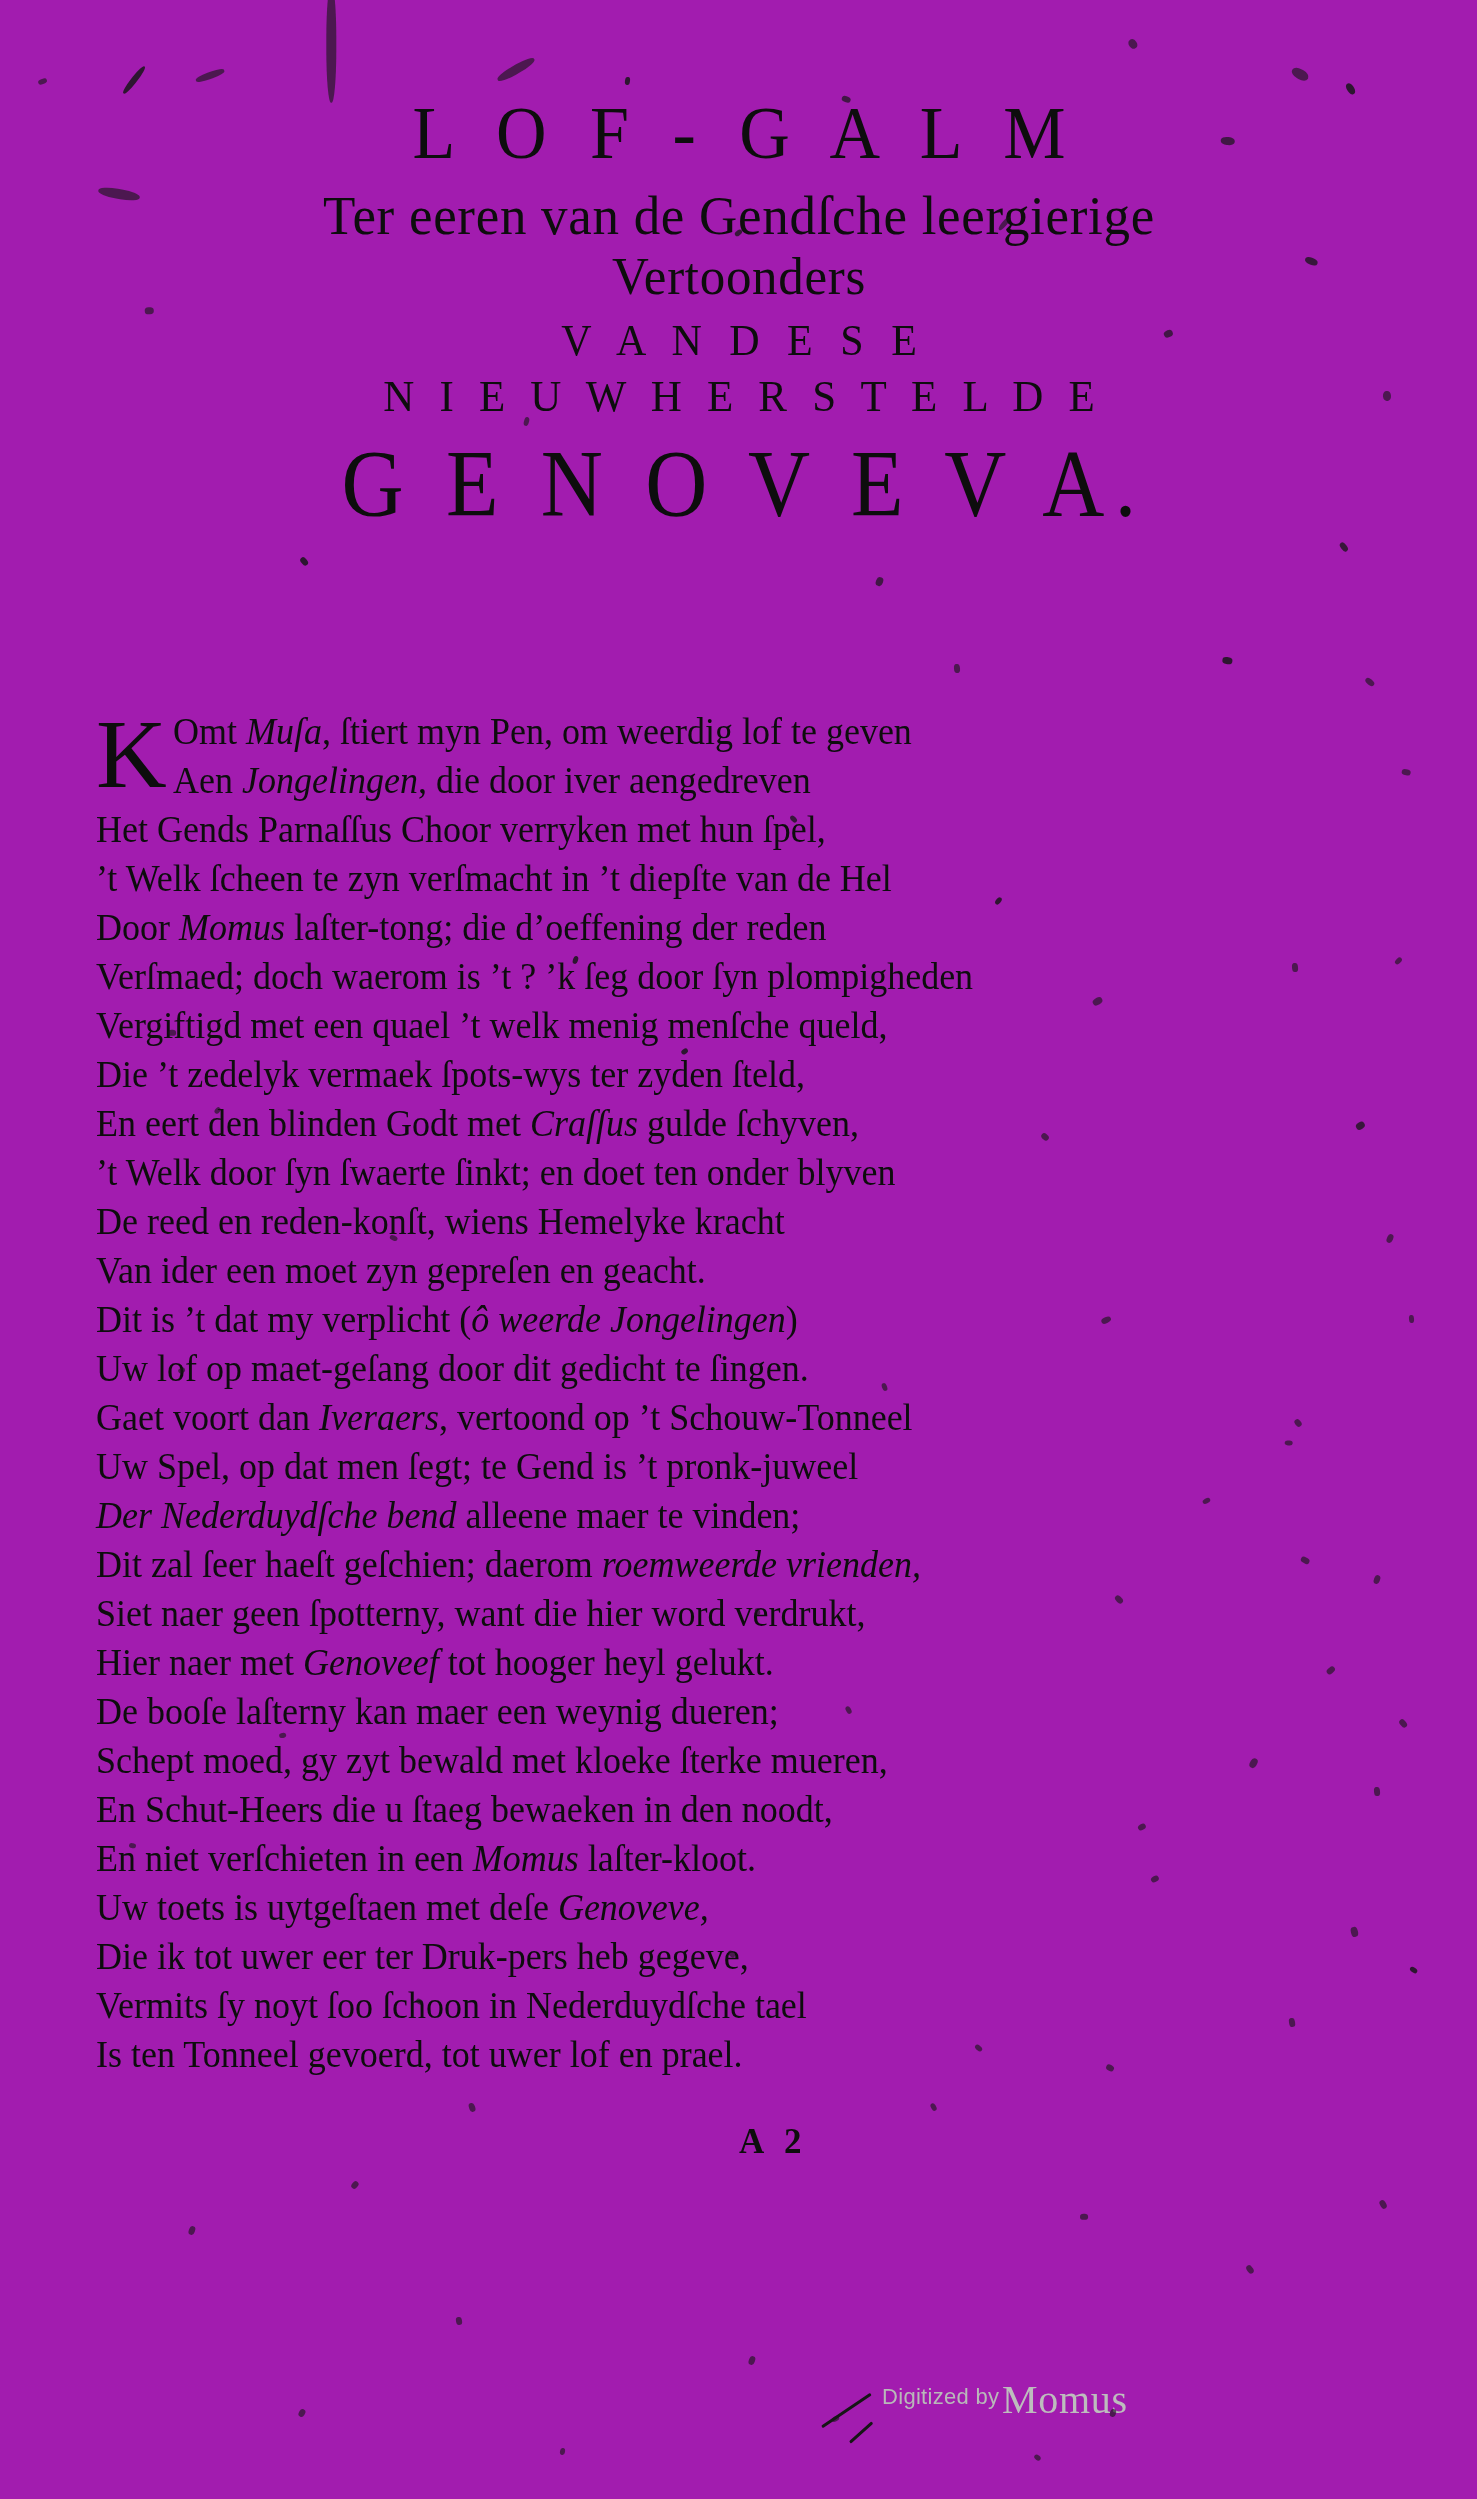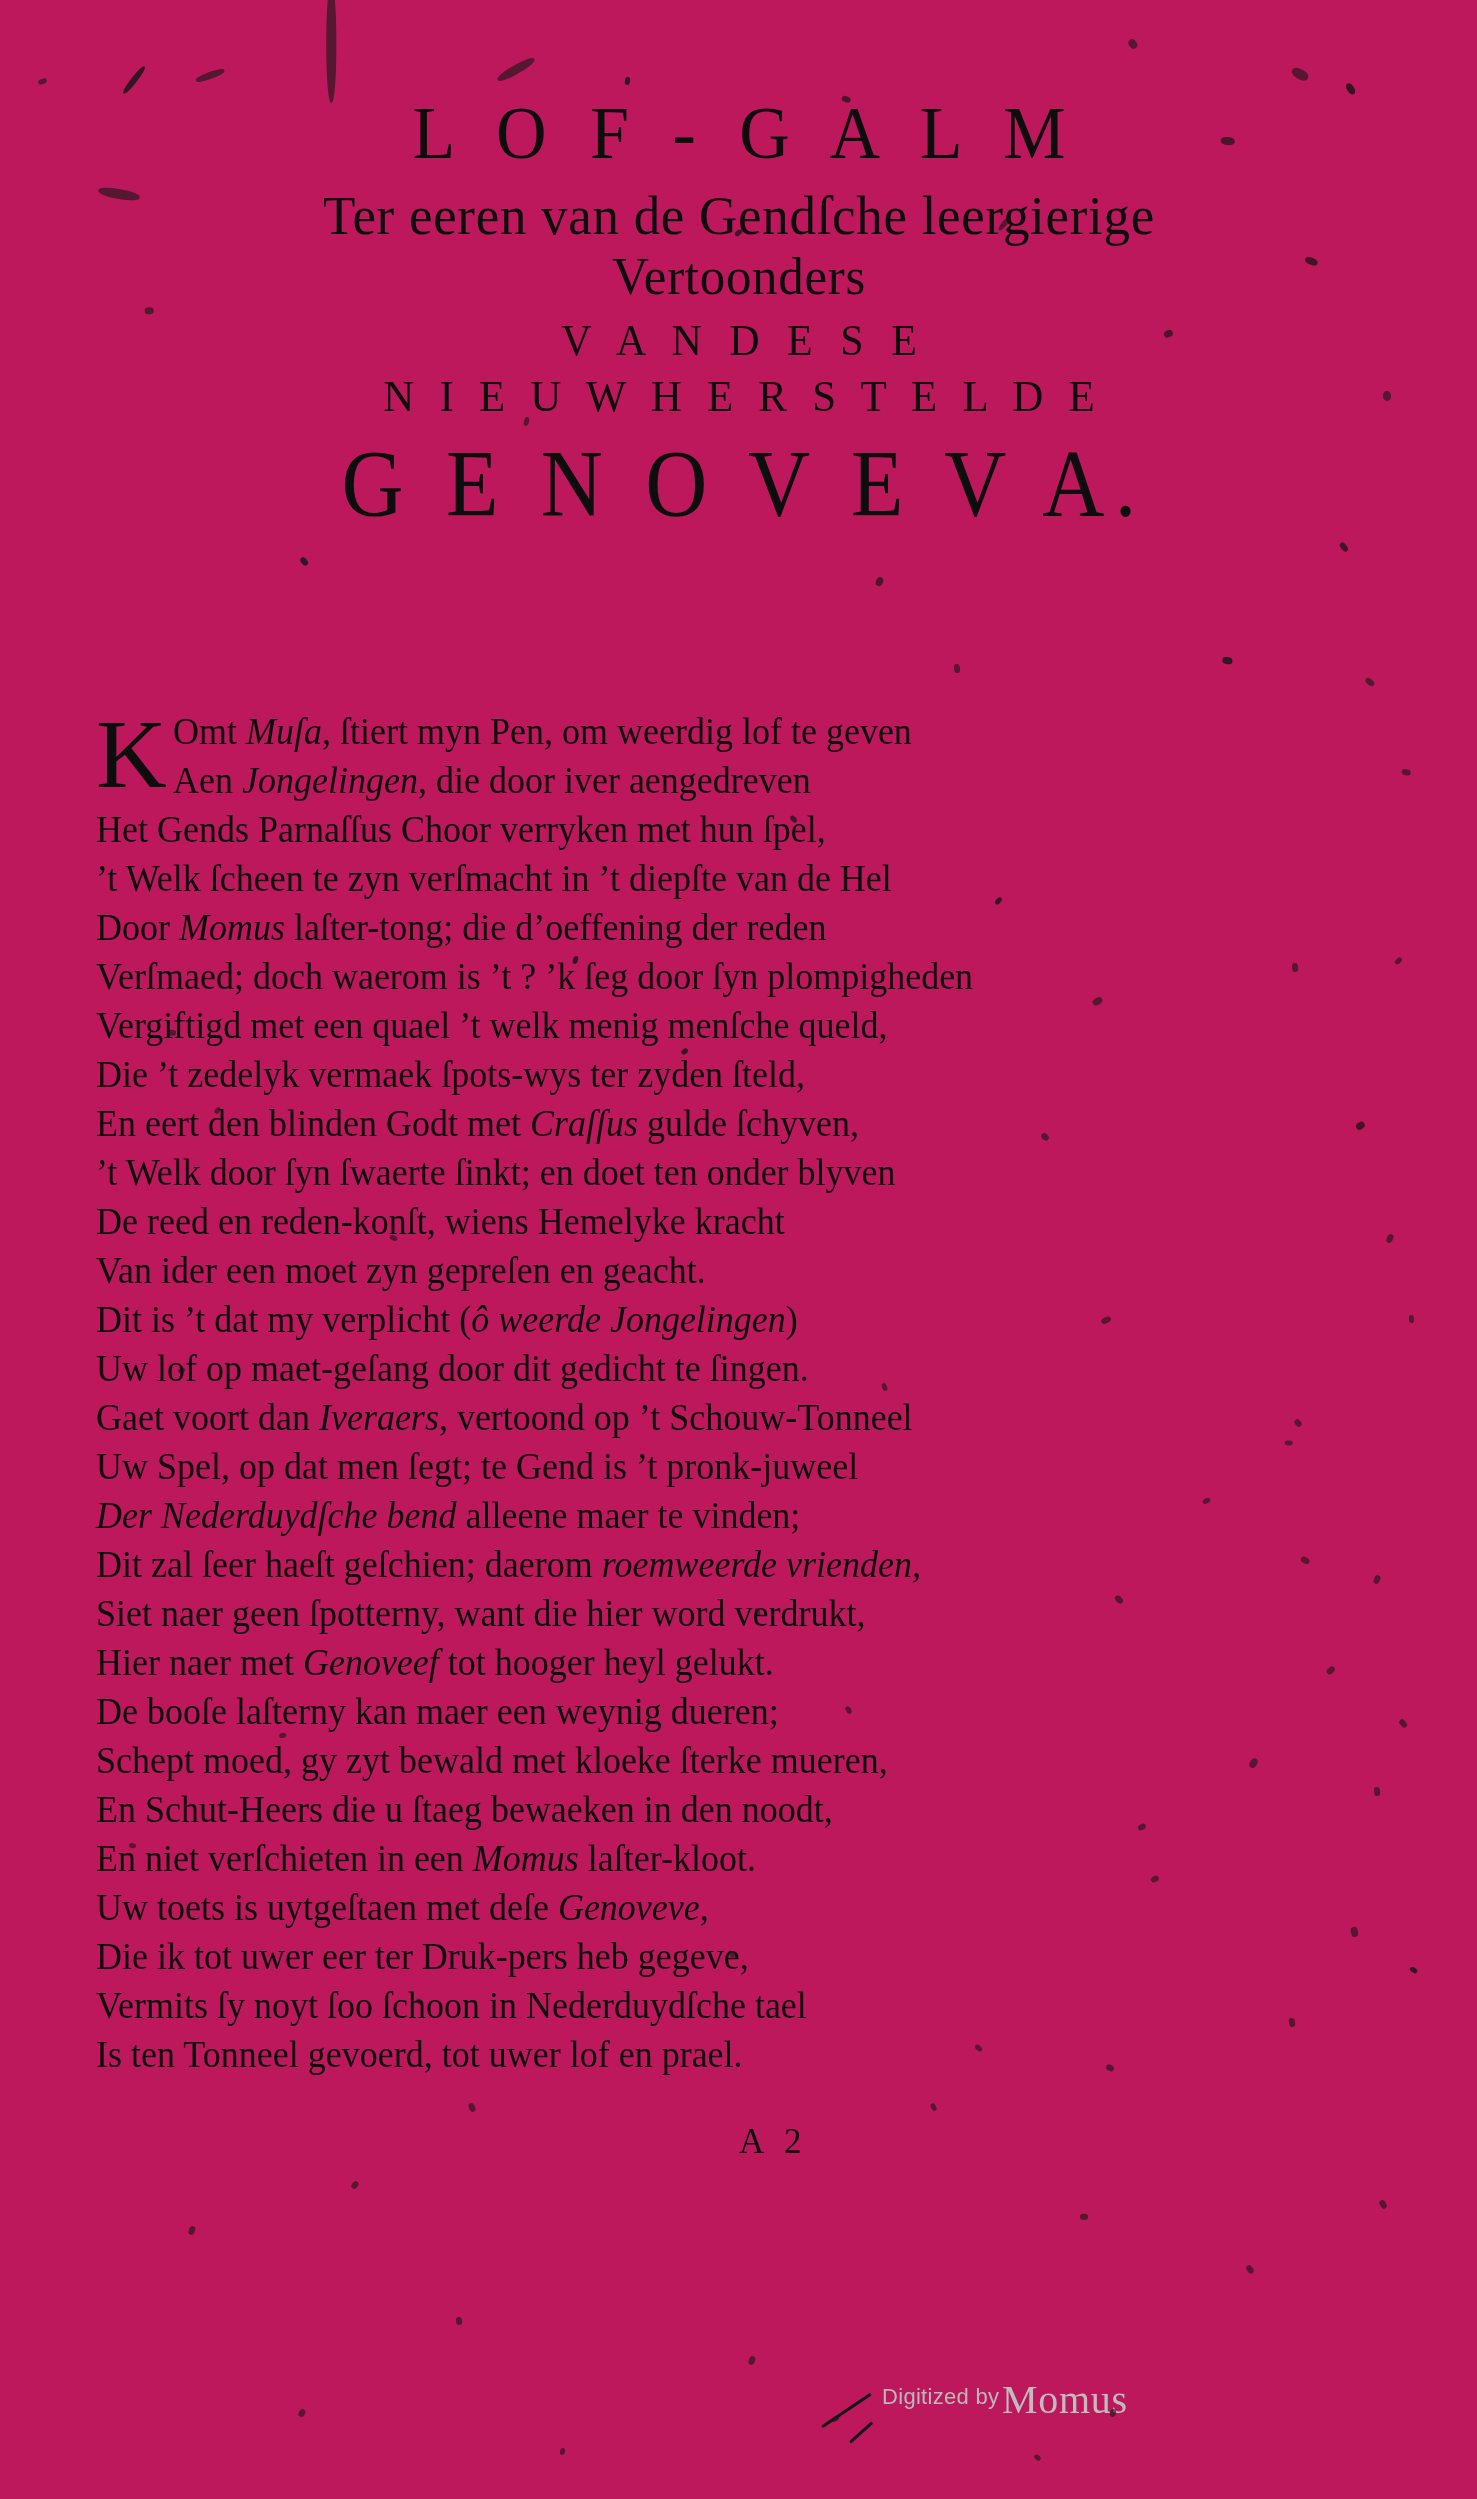--- a/index.html
+++ b/index.html
@@ -14,21 +14,21 @@
     overflow: hidden;
     font-family: "Liberation Serif", "DejaVu Serif", serif;
     color: #0d0d0d;
     -webkit-font-smoothing: none;
   }
 
   
   #page {
     position: absolute;
     inset: 0;
-    background: #be185d;
+    background: #a21caf;
   }
 
   
   .speck {
     position: absolute;
     background: #161616;
     border-radius: 45%;
     pointer-events: none;
   }
 
@@ -124,21 +124,21 @@
     letter-spacing: 0;
   }
   .indent-cap { padding-left: 77px; }
 
   
   #signature {
     position: absolute;
     left: 739px;
     top: 2122px;
     font-size: 35px;
-    font-weight: 400;
+    font-weight: 700;
     letter-spacing: 6.5px;
   }
 
   
   #watermark {
     position: absolute;
     left: 882px;
     top: 2376px;
     white-space: nowrap;
     color: #b9b9b9;

